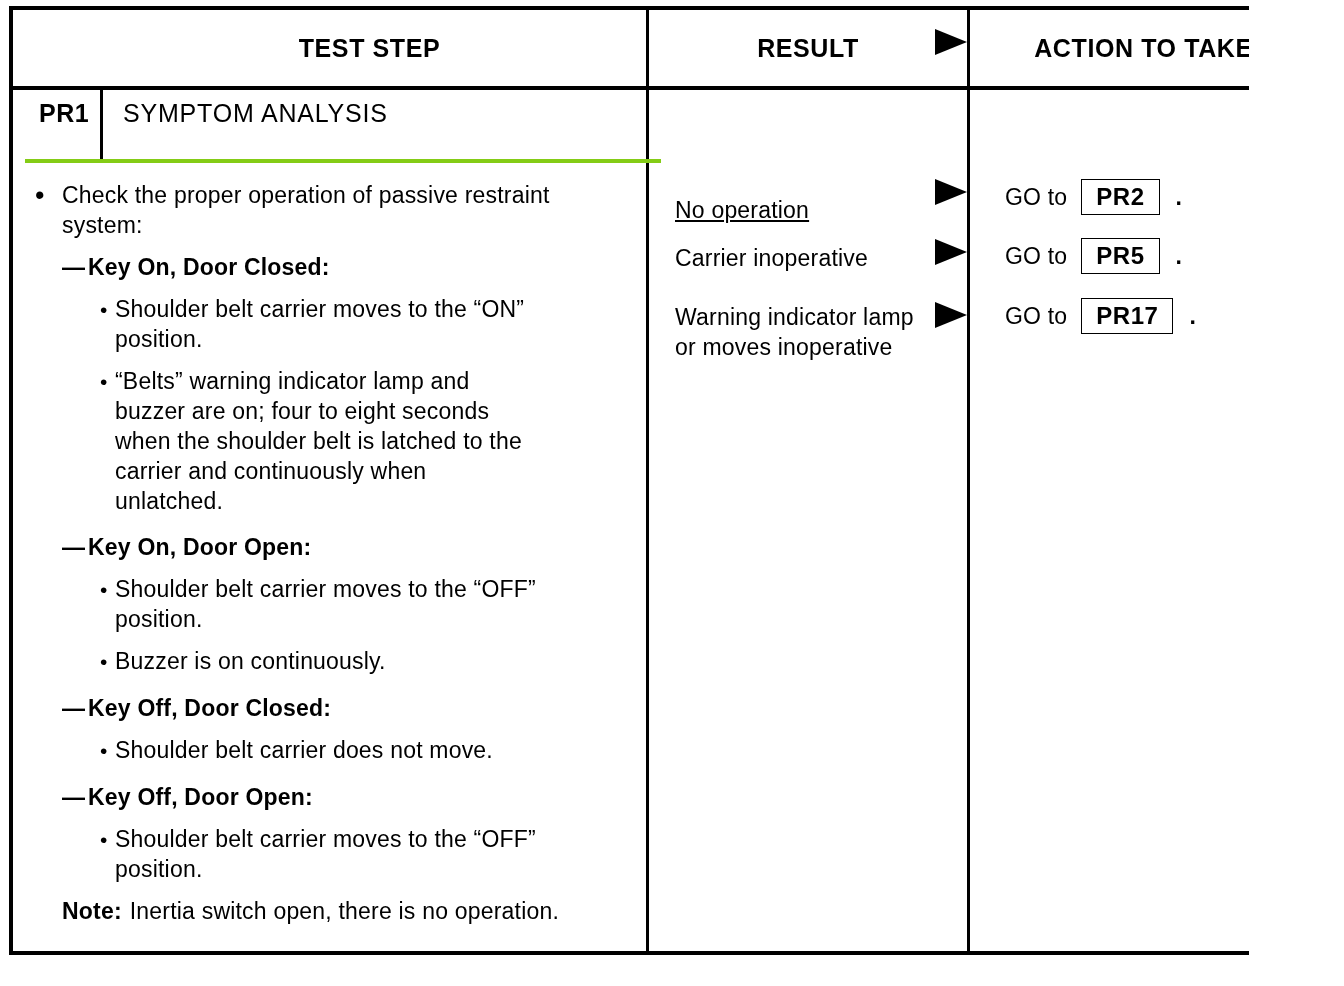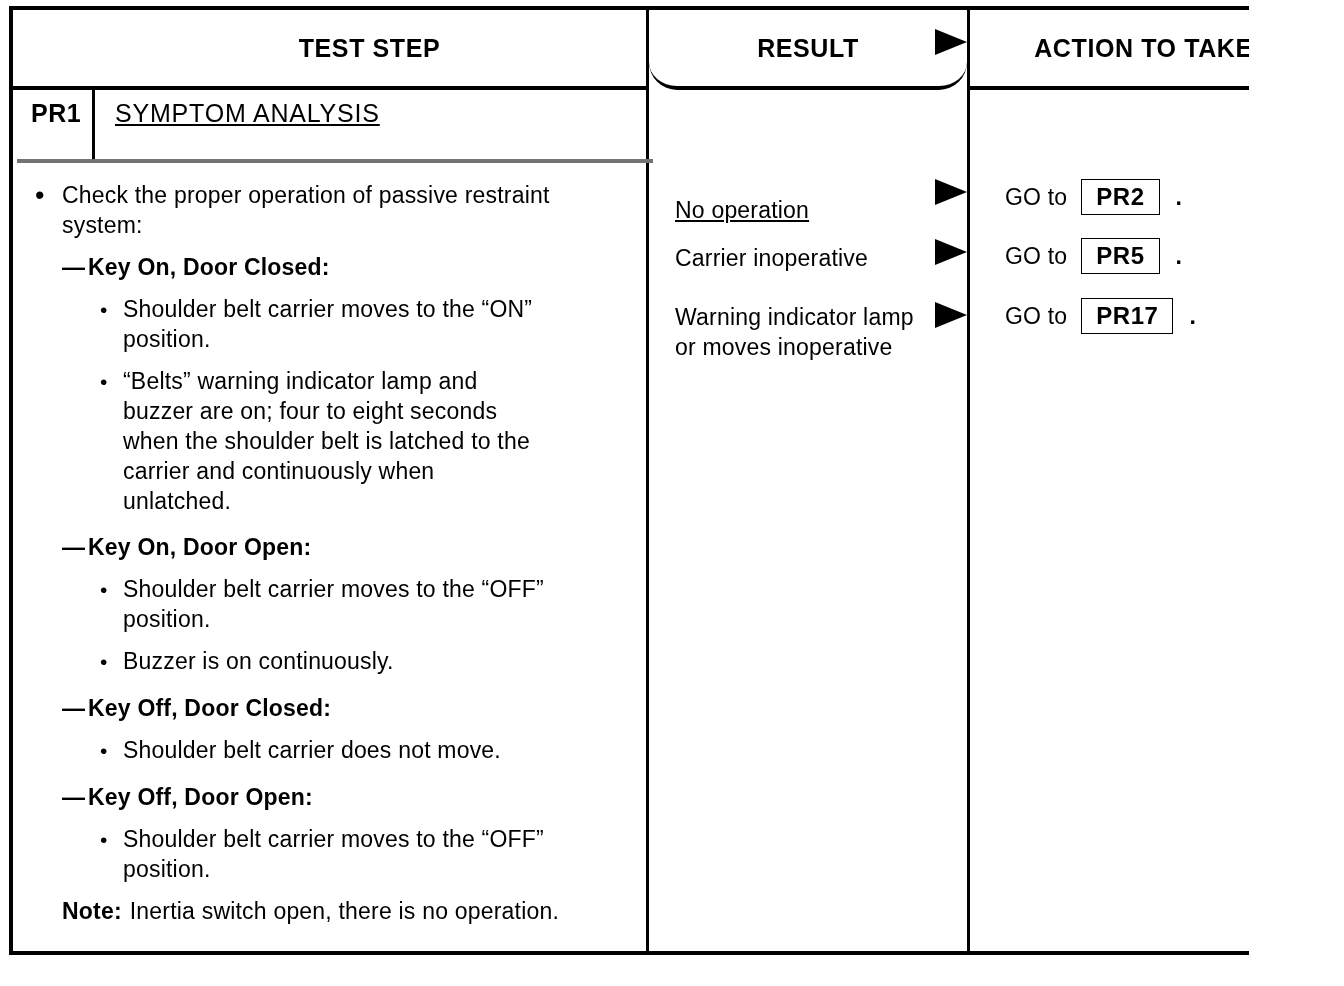--- a/index.html
+++ b/index.html
@@ -22,72 +22,71 @@
   .vline2 { left:954px; }
 
   .header-cell {
     position:absolute; top:0; height:80px;
     border-bottom:4px solid #000;
     box-sizing:border-box;
     display:flex; align-items:center; justify-content:center;
     font-weight:bold; font-size:25px; letter-spacing:0.6px;
   }
   .hc1 { left:0; width:633px; padding-left:80px; }
-  .hc2 { left:636px; width:318px;border-radius:28px; }
+  .hc2 { left:636px; width:318px; }
   .hc3 { left:957px; width:347px; }
 
   .tri {
     position:absolute; width:0; height:0;
     border-top:13px solid transparent;
     border-bottom:13px solid transparent;
     border-left:32px solid #000;
   }
   .tri-header { left:922px; top:19px; }
   .tri-r1 { left:922px; top:169px; }
   .tri-r2 { left:922px; top:229px; }
   .tri-r3 { left:922px; top:292px; }
 
   .pr-row {
-    position:absolute; left:4px; top:80px;
+    position:absolute; left:12px; top:80px;
     width:636px; height:73px;
-    border-bottom:4px solid #737373;
+    border-bottom:4px solid #84cc16;
     box-sizing:border-box;
     display:flex;
   }
   .pr-id {
     width:78px; flex:none;
     border-right:3px solid #000;
     box-sizing:border-box;
     font-weight:bold; font-size:25px;
     padding:9px 0 0 14px; letter-spacing:0.5px;
   }
   .pr-title {
     font-size:25px; letter-spacing:0.8px;
     padding:9px 0 0 20px;
-    text-decoration:underline;
   }
 
   .left-content {
     position:absolute; left:0; top:153px; bottom:0;
     width:633px;
     padding:17px 0 0 22px;
     box-sizing:border-box;
     font-size:23px; line-height:30px;
     letter-spacing:0.2px;
     overflow:hidden;
   }
   .blk { margin-bottom:12px; }
   .bullet-row { display:flex; }
   .dot-cell { width:27px; flex:none; }
   .dot-cell::before { content:"\2022"; font-size:27px; }
   .heading-row { display:flex; margin-left:27px; font-weight:bold; margin-top:10px;align-items:flex-end; }
   .heading-row.tight { margin-top:16px; }
   .dash-cell { width:26px; flex:none; }
   .dash-cell::before { content:"\2014"; }
-  .sub-row { display:flex; margin-left:65px;gap:8px; }
+  .sub-row { display:flex; margin-left:65px; }
   .dot-cell-sm { width:15px; flex:none; }
   .dot-cell-sm::before { content:"\2022"; font-size:21px; }
   .w500 { max-width:500px; }
   .w430 { max-width:430px; }
   .w420 { max-width:420px; }
   .note-row {
     margin-left:27px; max-width:470px;
     padding-left:83px; text-indent:-83px;
   }
   .note-label { font-weight:bold; margin-right:8px; }

